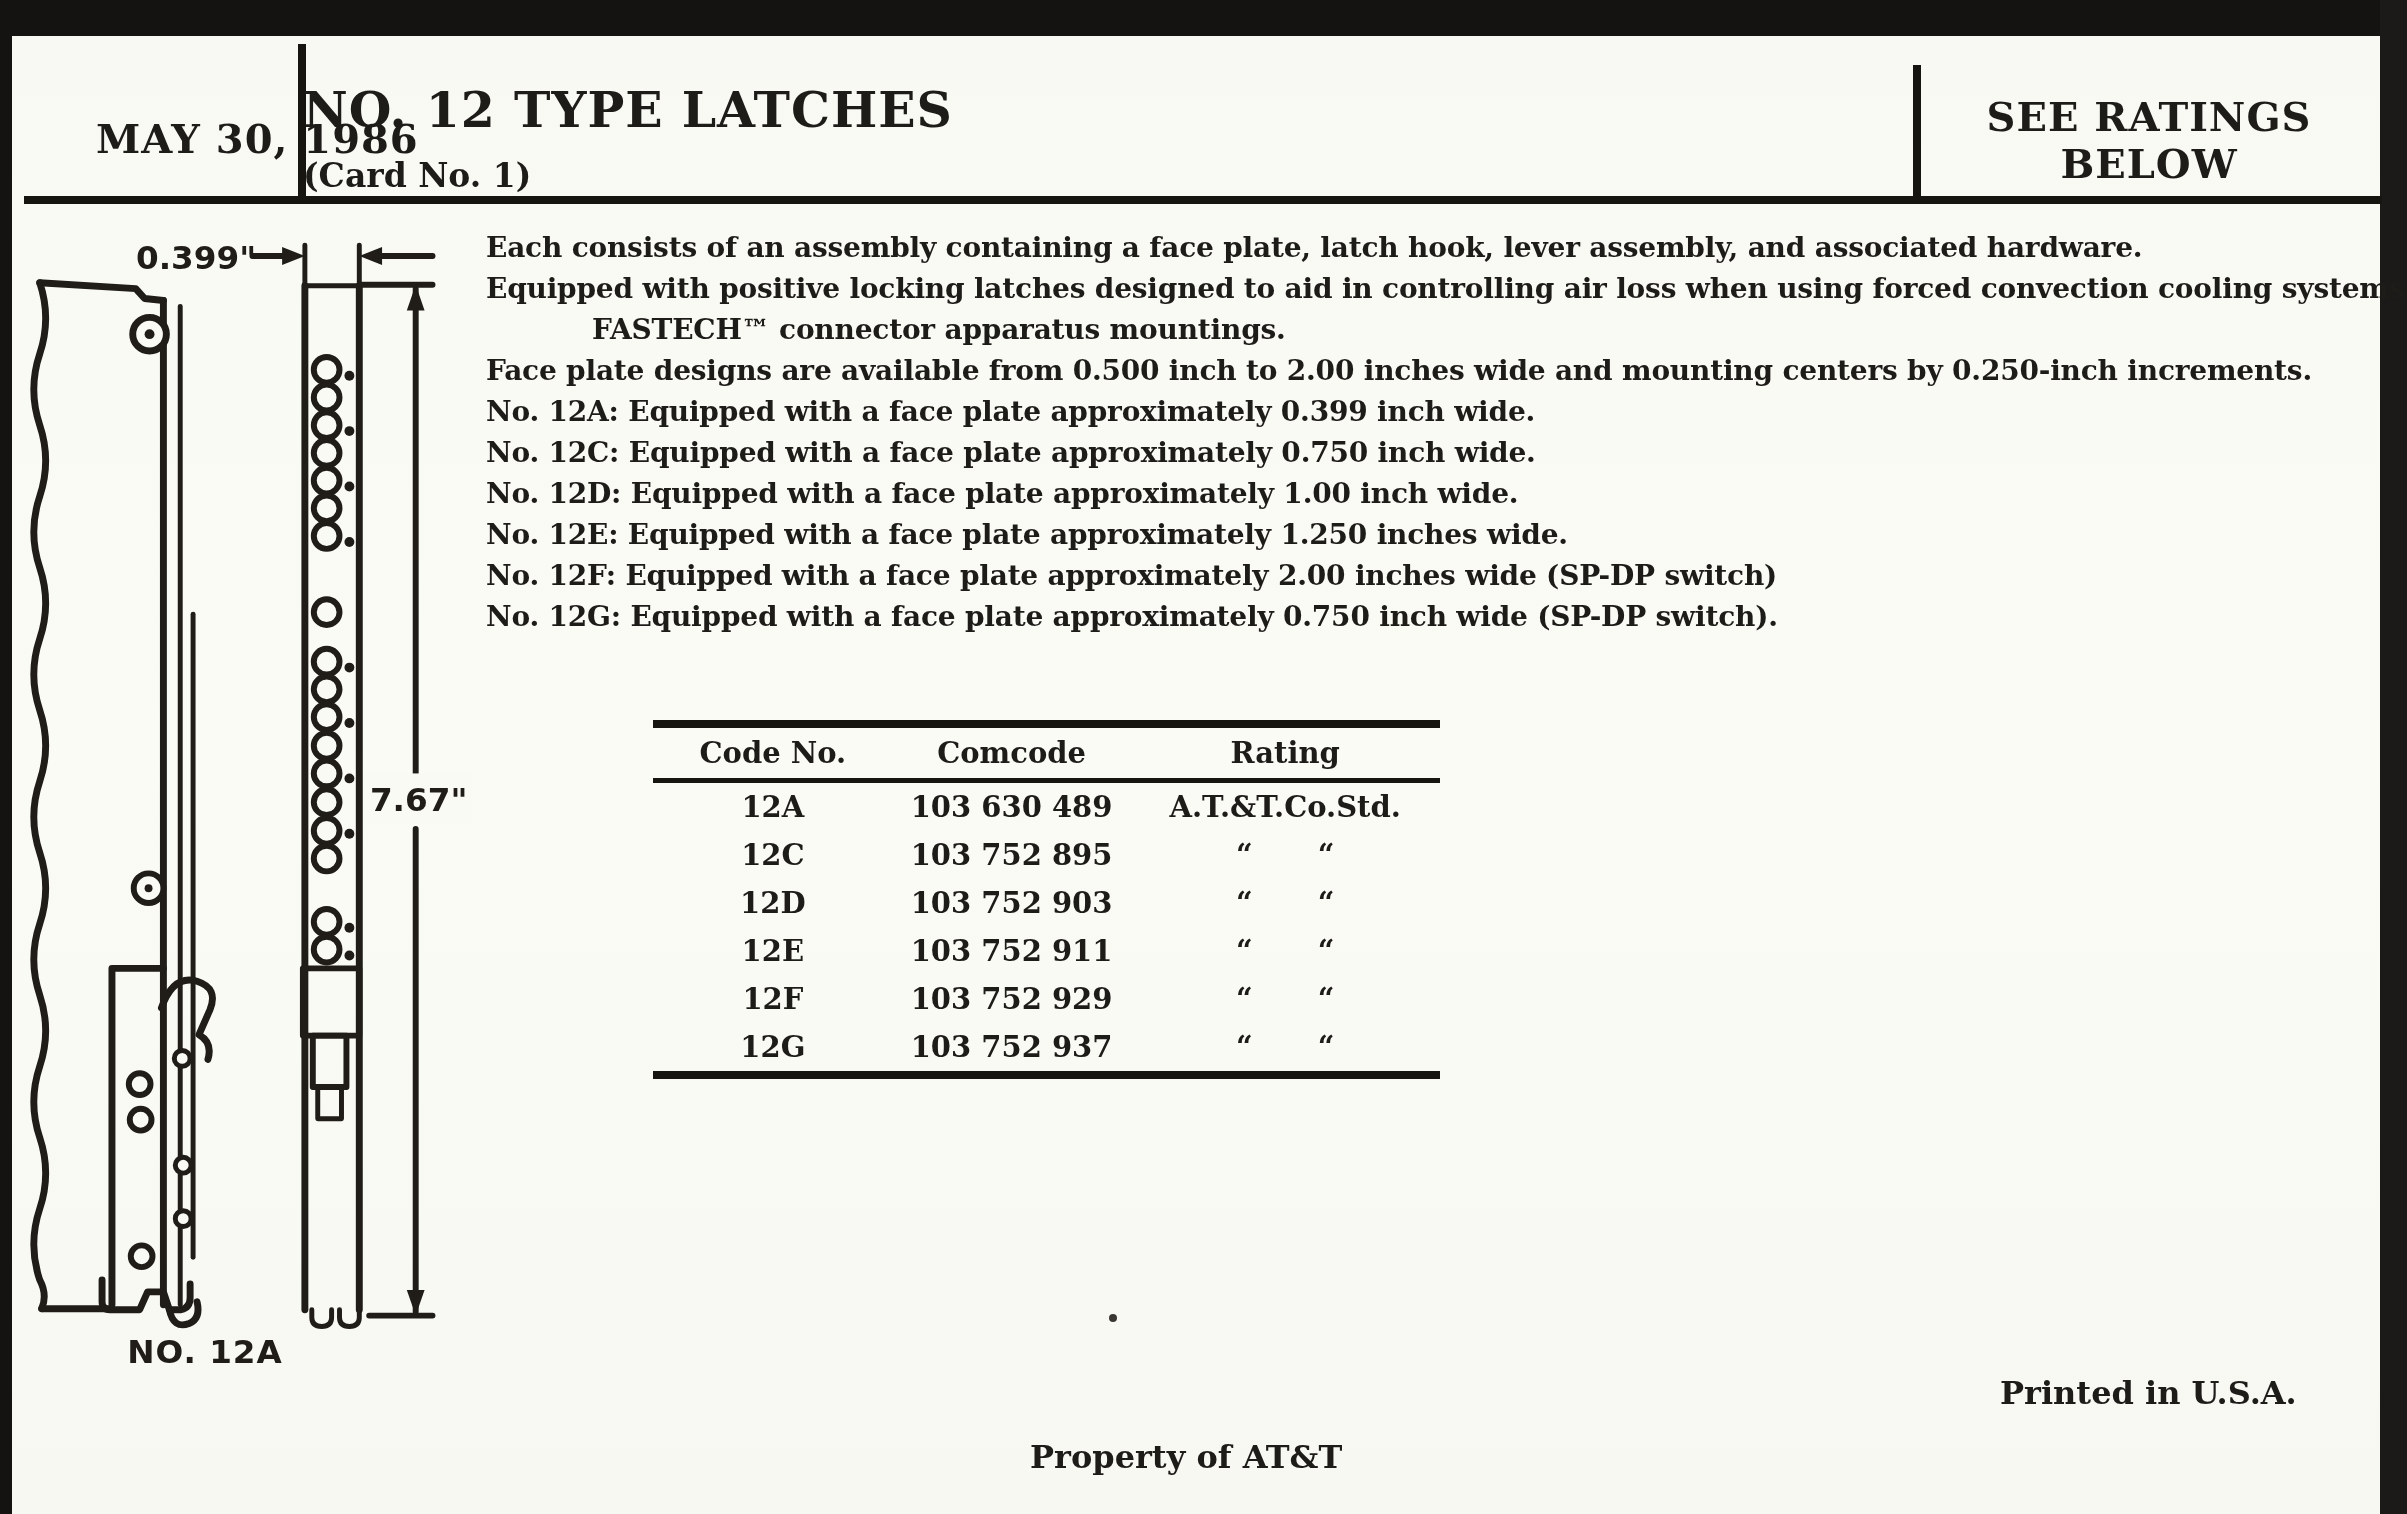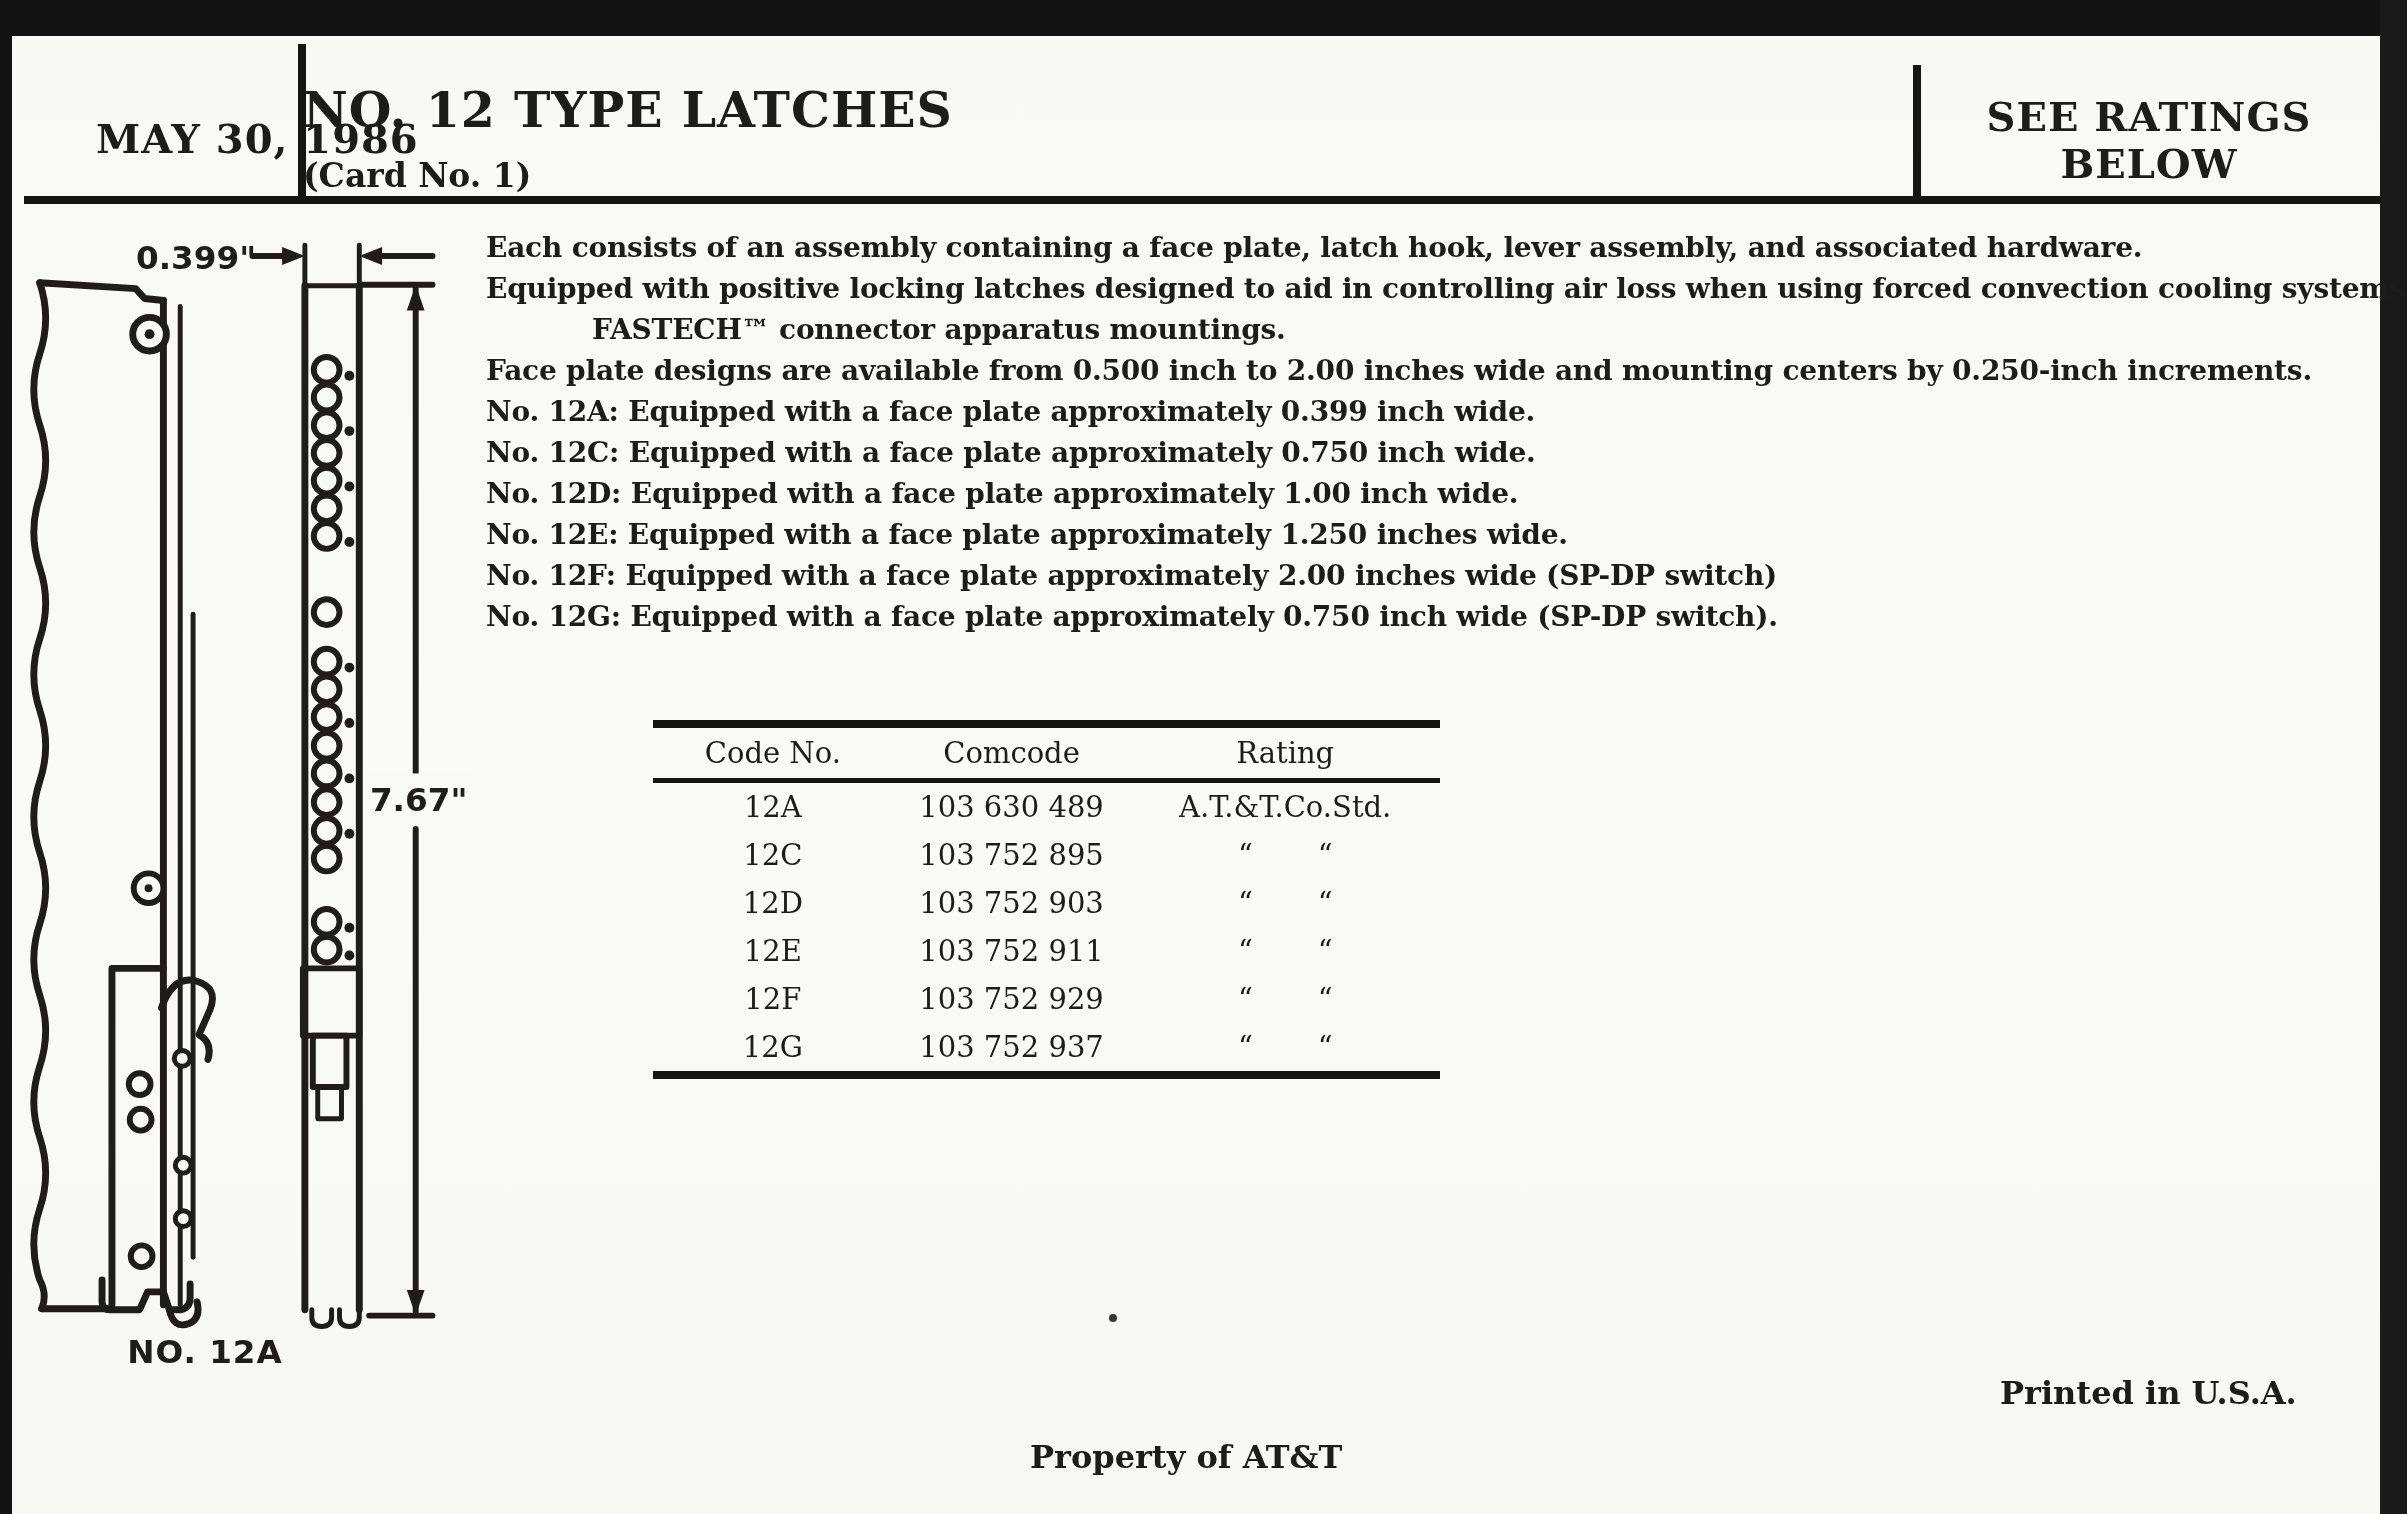--- a/index.html
+++ b/index.html
@@ -21,21 +21,21 @@
   .hdr-title{position:absolute;left:303px;top:85px;width:1782px;}
   .hdr-title .t1{font-size:49px;font-weight:bold;letter-spacing:1px;line-height:51px;}
   .hdr-title .t2{font-size:33px;font-weight:bold;margin-top:20px;}
   .hdr-ratings{position:absolute;left:1926px;top:93px;width:446px;text-align:center;
     font-size:40px;font-weight:bold;line-height:47px;letter-spacing:1px;}
   .body-text{position:absolute;left:486px;top:227px;width:1899px;
     font-size:28px;line-height:41px;font-weight:bold;letter-spacing:-0.2px;}
   .bline{white-space:nowrap;}
   .bline.indent{padding-left:106px;}
   .ratings-table{position:absolute;left:653px;top:720px;width:787px;
-    font-weight:normal;font-size:29px;}
+    font-weight:bold;font-size:29px;}
   .rule{background:#17150f;}
   .rule.top{height:8px;}
   .rule.mid{height:5px;}
   .rule.bot{height:8px;}
   .thead{display:flex;height:50px;align-items:center;}
   .trow{display:flex;height:48px;align-items:center;}
   .c{text-align:center;}
   .c1{width:240px;}
   .c2{width:238px;}
   .c3{width:310px;}

